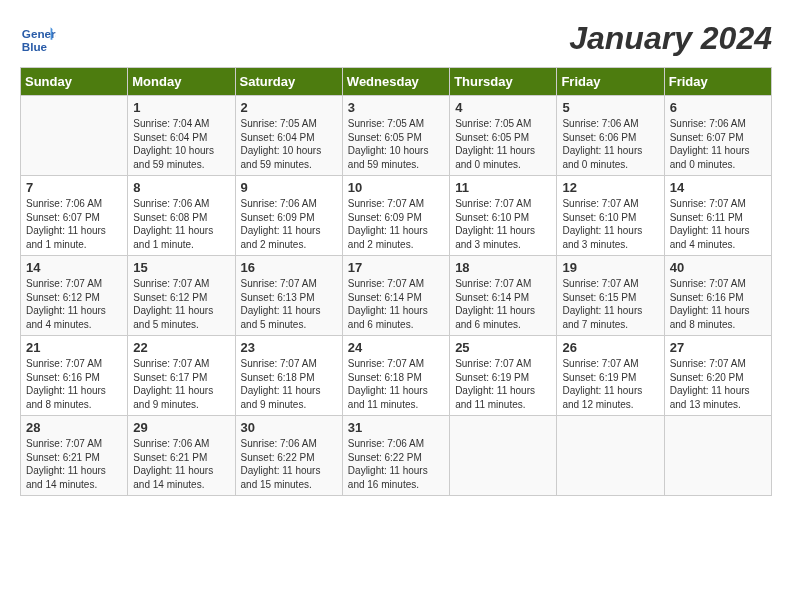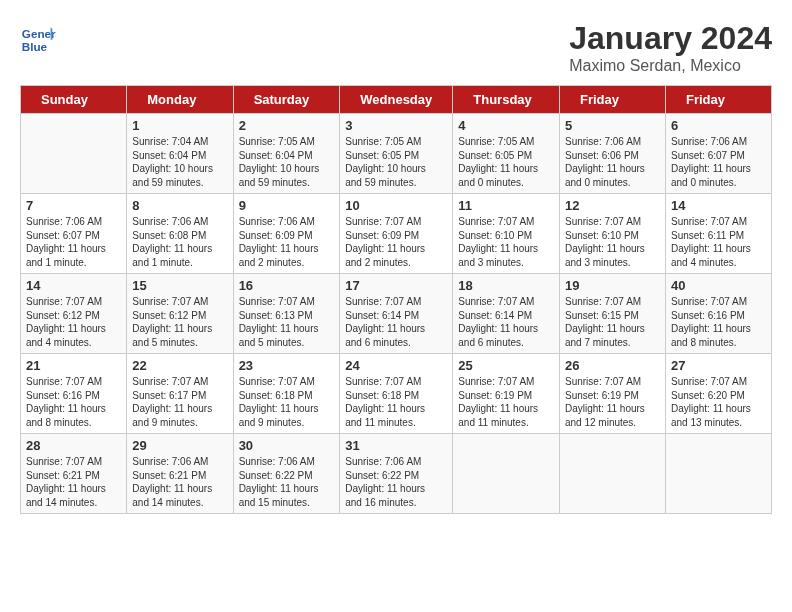--- a/index.html
+++ b/index.html
@@ -19,41 +19,42 @@
     .logo {
       display: flex;
       align-items: center;
       gap: 4px;
     }
     .logo-icon {
       width: 36px;
       height: 36px;
     }
     .title-block {
-      text-align: left;
+      text-align: right;
+      font-style: italic;
     }
     .title-block h1 {
       font-size: 32px;
       font-weight: bold;
       color: #333;
     }
     .title-block h2 {
       font-size: 16px;
       font-weight: normal;
       color: #555;
     }
     .calendar {
       width: 100%;
       border-collapse: collapse;
       font-size: 11px;
     }
     .calendar thead tr th {
-      background-color: #b91c1c;
+      background-color: #4d7c0f;
       color: #fff;
-      padding: 6px 20px;
+      padding: 6px 4px;
       text-align: left;
       font-size: 13px;
       border: 1px solid #ccc;
     }
     .calendar tbody tr td {
       border: 1px solid #ccc;
       vertical-align: top;
       padding: 4px 5px;
       min-height: 80px;
       width: 107px;
@@ -86,21 +87,20 @@
 <div class="header">
   <div class="logo">
     <svg class="logo-icon" viewBox="0 0 40 40">
       <text x="2" y="20" font-size="13" font-weight="bold" fill="#2a5ca8" font-family="Arial">General</text>
       <text x="2" y="34" font-size="13" font-weight="bold" fill="#2a5ca8" font-family="Arial">Blue</text>
       <polygon points="34,8 40,14 36,10 36,22 34,22" fill="#4a90d9"></polygon>
     </svg>
   </div>
   <div class="title-block">
     <h1>January 2024</h1>
-    <h2>Maximo Serdan, Mexico</h2>
   </div>
 </div>
 
 <table class="calendar">
   <thead>
     <tr>
     <th>Sunday</th>
         <th>Monday</th>
         <th>Saturday</th>
         <th>Wednesday</th>

